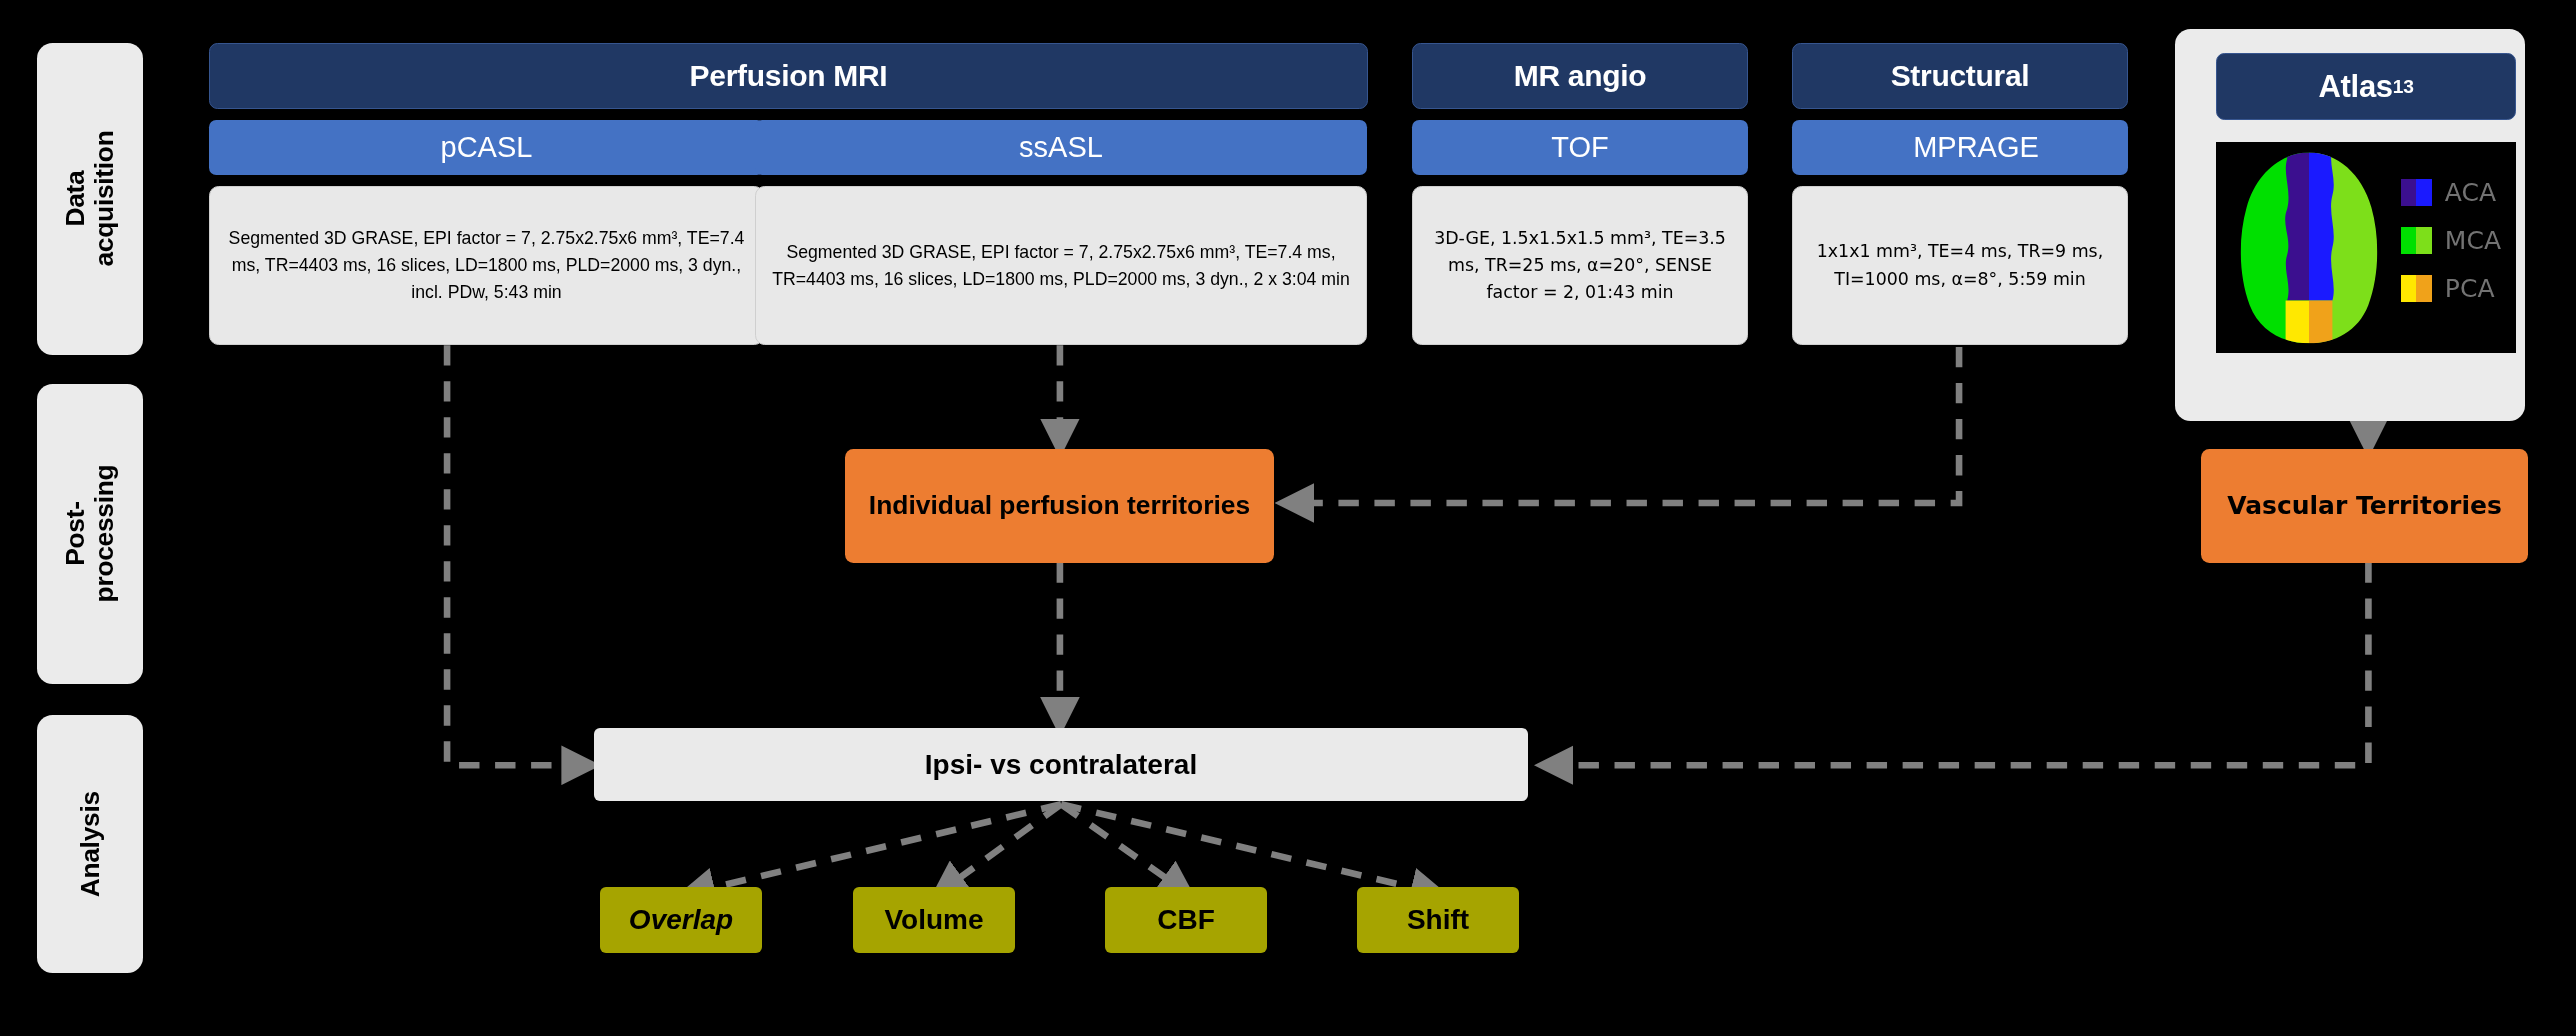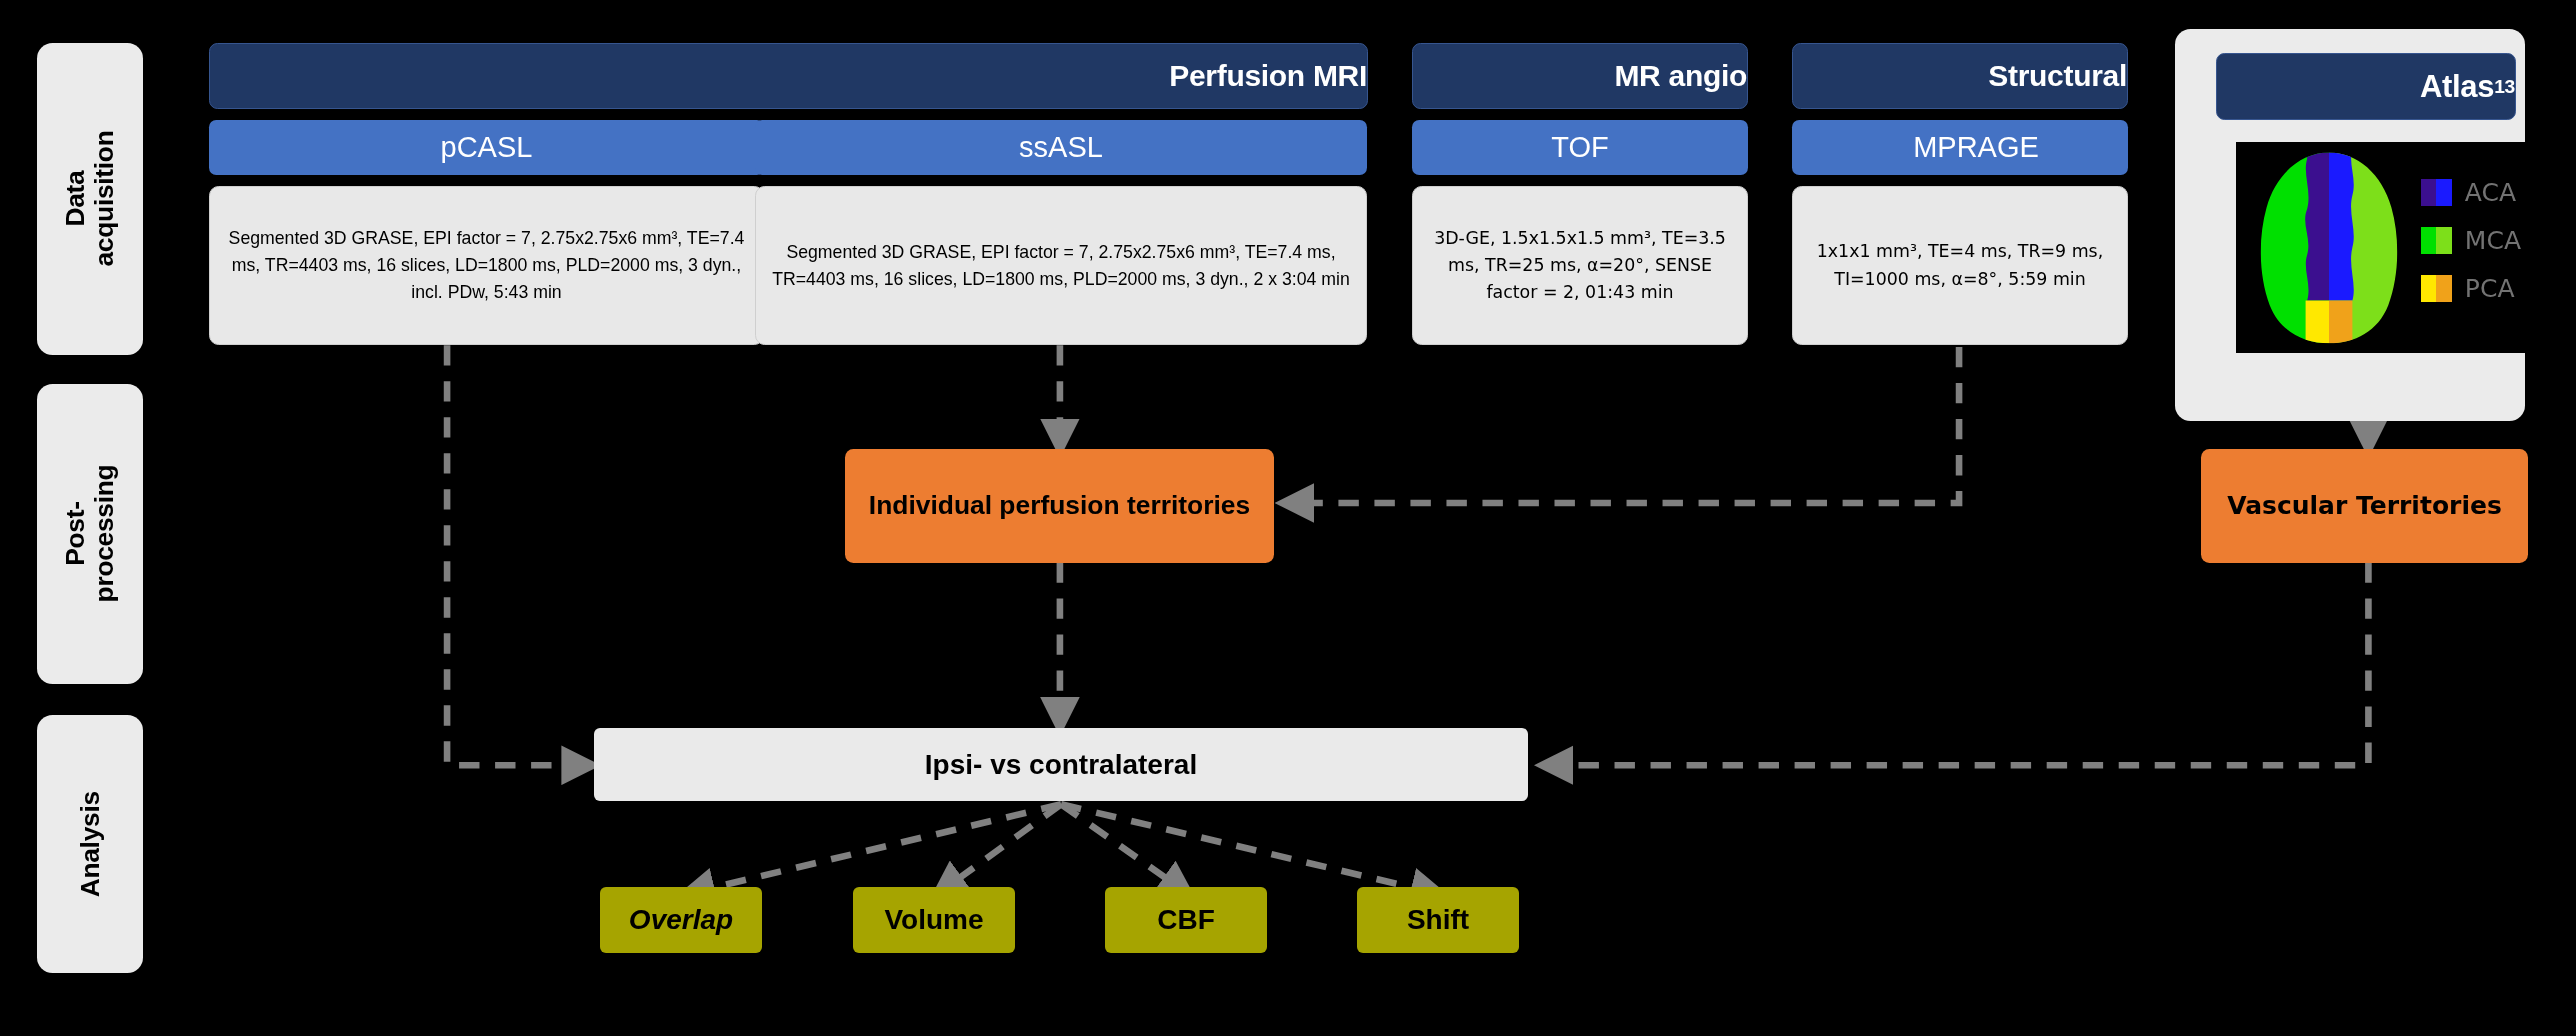--- a/index.html
+++ b/index.html
@@ -35,21 +35,21 @@
     letter-spacing: -0.3px;
     font-stretch: condensed;
     font-family: "Liberation Sans Narrow", "Liberation Sans", sans-serif;
   }
 
   
   .hdr-dark {
     background: #203864;
     border: 1.8px solid #36558f;
     border-radius: 8.4px;
-    display: flex; align-items: center; justify-content: flex-end;
+    display: flex; align-items: center; justify-content: center;
     color: #ffffff;
     font-weight: bold;
     font-size: 30px;
     letter-spacing: -0.3px;
   }
   .hdr-mid {
     background: #4472c4;
     border-radius: 7.2px;
     display: flex; align-items: center; justify-content: center;
     color: #ffffff;
@@ -212,21 +212,21 @@
   <div class="abs hdr-dark" style="left:1792px; top:43px; width:336px; height:66px;">
     <span>Structural</span>
   </div>
   <div class="abs hdr-mid" style="left:1792px; top:120px; width:336px; height:55px;padding-left:32px;">
     <span>MPRAGE</span>
   </div>
   <div class="abs param geo" style="left:1792px; top:186px; width:336px; height:159px;">
     <span>1x1x1 mm³, TE=4 ms, TR=9 ms, TI=1000 ms, α=8°, 5:59 min</span>
   </div>
 
-  <div class="abs atlas-panel" style="left:2175px; top:29px; width:350px; height:392px;padding-left:20px;">
+  <div class="abs atlas-panel" style="left:2175px; top:29px; width:350px; height:392px;">
     <div class="abs hdr-dark" style="left:41px; top:24px; width:300px; height:67px; font-size:31px;">
       <span>Atlas</span>
         <span class="sup">13</span>
     </div>
 
     <div class="abs atlas-img" style="left:41px; top:113px; width:300px; height:211px;">
 
       <svg class="brain" viewBox="0 0 200 260" preserveAspectRatio="none">
         <defs>
           <clipPath id="brainClip">

